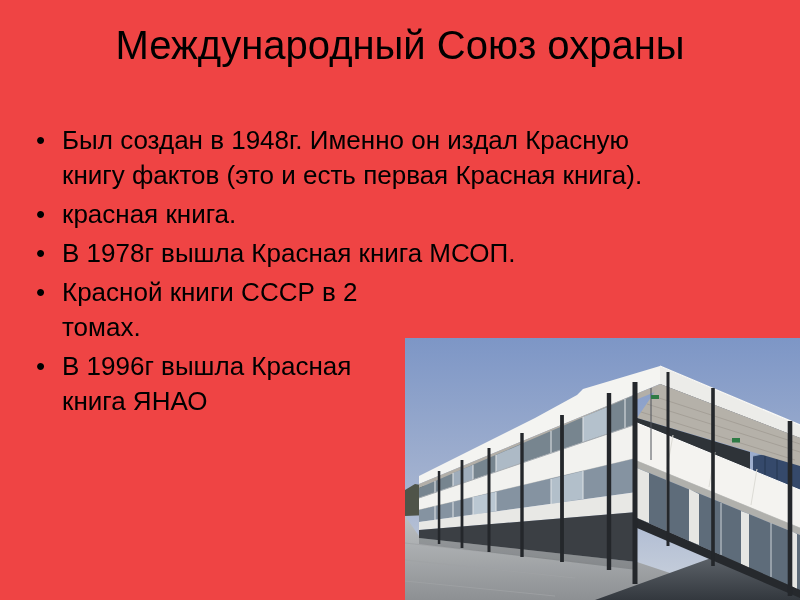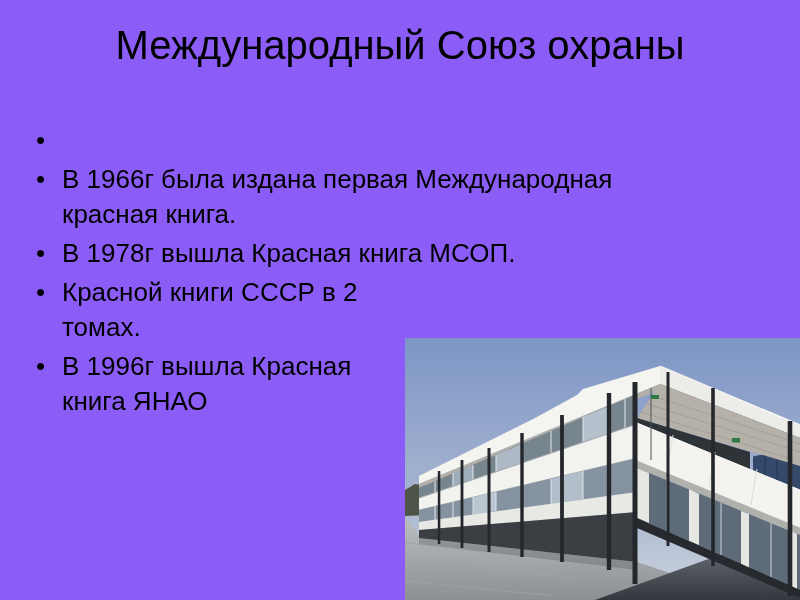--- a/index.html
+++ b/index.html
@@ -1,17 +1,17 @@
 <!DOCTYPE html>
 <html><head>
 <meta charset="utf-8">
 <style>
   html,body{margin:0;padding:0;background:#ffffff;}
   .slide{
-    position:relative;width:800px;height:600px;background:#8b5cf6;
+    position:relative;width:800px;height:600px;background:#ef4444;
     font-family:"Liberation Sans","DejaVu Sans",sans-serif;color:#000;overflow:hidden;
   }
   .title{
     position:absolute;top:20px;left:0;right:0;margin:0;
     text-align:center;font-size:40px;line-height:50px;font-weight:400;
   }
   .title span{display:block;}
   .bullets{position:absolute;top:123px;left:36px;width:745px;font-size:26px;line-height:35px;}
   .bullet{display:flex;margin-bottom:4px;}
   .marker{flex:0 0 26px;width:26px;}
@@ -26,26 +26,27 @@
 <div class="slide">
 
   <h1 class="title">
     <span>Международный Союз охраны</span>
   </h1>
 
   <div class="bullets">
     <div class="bullet">
       <span class="marker">•</span>
       <div class="blines">
-      </div>
-    </div>
-    <div class="bullet">
-      <span class="marker">•</span>
-      <div class="blines">
-        <span>В 1966г была издана первая Международная</span>
+        <span>Был создан в 1948г. Именно он издал Красную</span>
+        <span>книгу фактов (это и есть первая Красная книга).</span>
+      </div>
+    </div>
+    <div class="bullet">
+      <span class="marker">•</span>
+      <div class="blines">
         <span>красная книга.</span>
       </div>
     </div>
     <div class="bullet">
       <span class="marker">•</span>
       <div class="blines">
         <span>В 1978г вышла Красная книга МСОП.</span>
       </div>
     </div>
     <div class="bullet">

